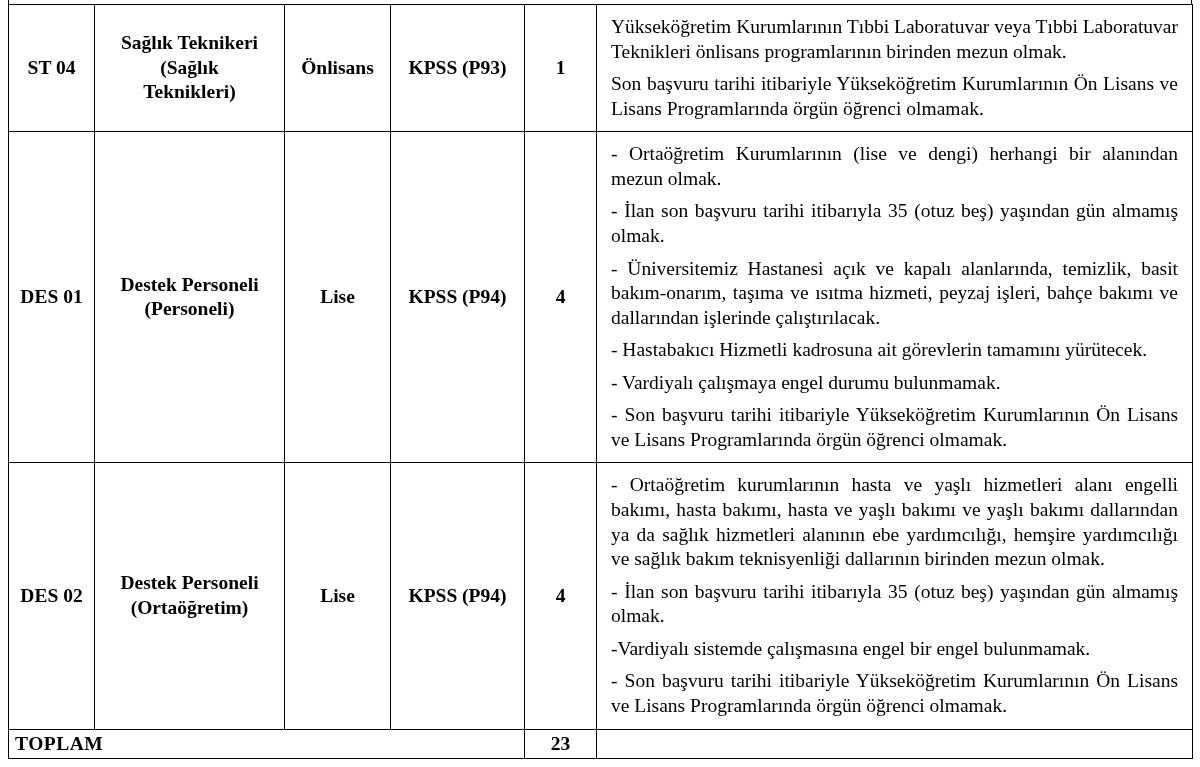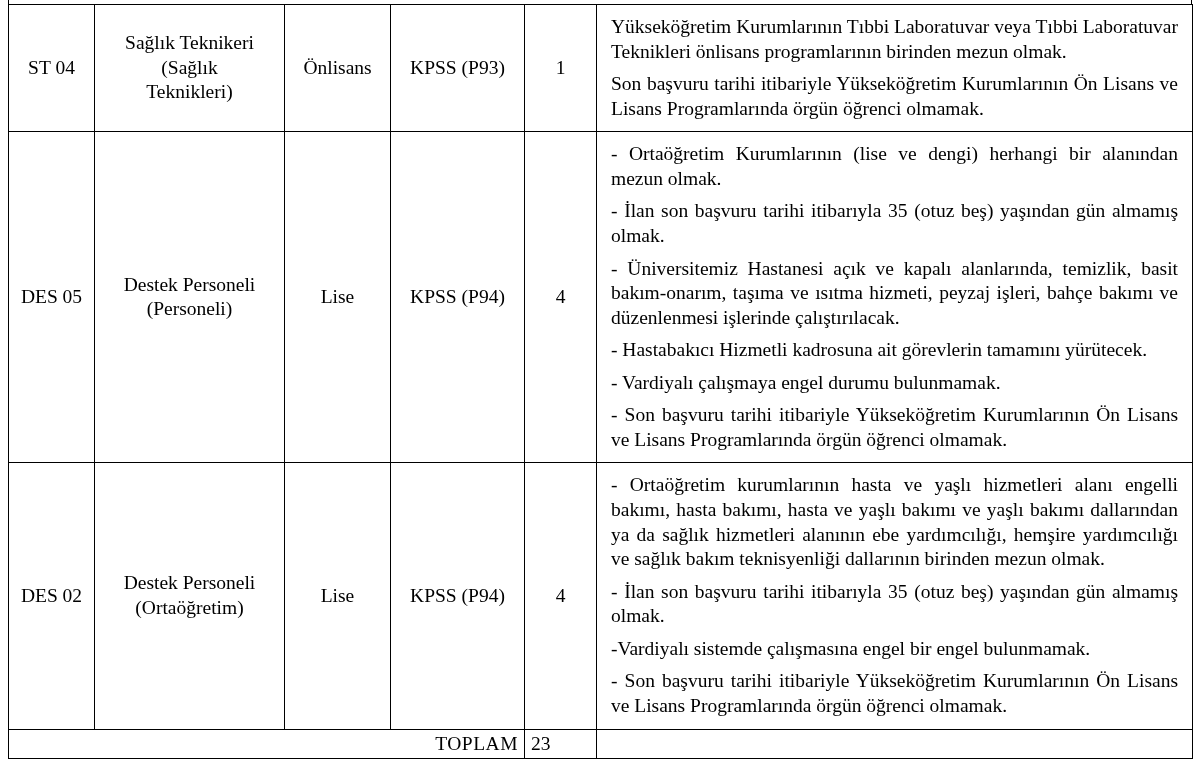--- a/index.html
+++ b/index.html
@@ -37,41 +37,42 @@
   
   col.c-code    { width: 86px; }
   col.c-title   { width: 190px; }
   col.c-edu     { width: 106px; }
   col.c-exam    { width: 134px; }
   col.c-count   { width: 72px; }
   col.c-cond    { width: 596px; }
 
   td.code, td.title, td.edu, td.exam, td.count {
     text-align: center;
+    font-weight: bold;
   }
   td.cond {
     text-align: justify;
     text-align-last: left;
     vertical-align: top;
     padding-top: 4px;
     padding-bottom: 4px;
     hyphens: none;
   }
   td.cond p {
     margin: 8px;
     padding: 0;
   }
   .total-row td.total-label {
-    text-align: right;
-    font-weight: normal;
+    text-align: left;
+    font-weight: bold;
     letter-spacing: 0.5px;
   }
   .total-row td.total-count {
-    text-align: left;
-    font-weight: normal;
+    text-align: center;
+    font-weight: bold;
   }
   .total-row td.total-empty {
     background: #ffffff;
   }
   .sliver {
     height: 4px;
     border: 1px solid #000;
     border-bottom: none;
     border-top: none;
     width: 1184px;
@@ -106,32 +107,32 @@
         <td class="edu">Önlisans</td>
         <td class="exam">KPSS (P93)</td>
         <td class="count">1</td>
         <td class="cond">
           <p>Yükseköğretim Kurumlarının Tıbbi Laboratuvar veya Tıbbi Laboratuvar Teknikleri önlisans programlarının birinden mezun olmak.</p>
           <p>Son başvuru tarihi itibariyle Yükseköğretim Kurumlarının Ön Lisans ve Lisans Programlarında örgün öğrenci olmamak.</p>
         </td>
       </tr>
 
       <tr>
-        <td class="code">DES 05</td>
+        <td class="code">DES 01</td>
         <td class="title">
           <div>Destek Personeli</div>
           <div>(Personeli)</div>
         </td>
         <td class="edu">Lise</td>
         <td class="exam">KPSS (P94)</td>
         <td class="count">4</td>
         <td class="cond">
           <p>-  Ortaöğretim  Kurumlarının  (lise  ve  dengi)  herhangi  bir alanından mezun olmak.</p>
           <p>- İlan son başvuru tarihi itibarıyla 35 (otuz beş) yaşından gün almamış olmak.</p>
-          <p>- Üniversitemiz Hastanesi açık ve kapalı alanlarında, temizlik, basit bakım-onarım, taşıma ve ısıtma hizmeti, peyzaj işleri, bahçe bakımı ve düzenlenmesi işlerinde çalıştırılacak.</p>
+          <p>- Üniversitemiz Hastanesi açık ve kapalı alanlarında, temizlik, basit bakım-onarım, taşıma ve ısıtma hizmeti, peyzaj işleri, bahçe bakımı ve dallarından işlerinde çalıştırılacak.</p>
           <p>- Hastabakıcı Hizmetli kadrosuna ait görevlerin tamamını yürütecek.</p>
           <p>- Vardiyalı çalışmaya engel durumu bulunmamak.</p>
           <p>- Son başvuru tarihi itibariyle Yükseköğretim Kurumlarının Ön Lisans ve Lisans Programlarında örgün öğrenci olmamak.</p>
         </td>
       </tr>
 
       <tr>
         <td class="code">DES 02</td>
         <td class="title">
           <div>Destek Personeli</div>

